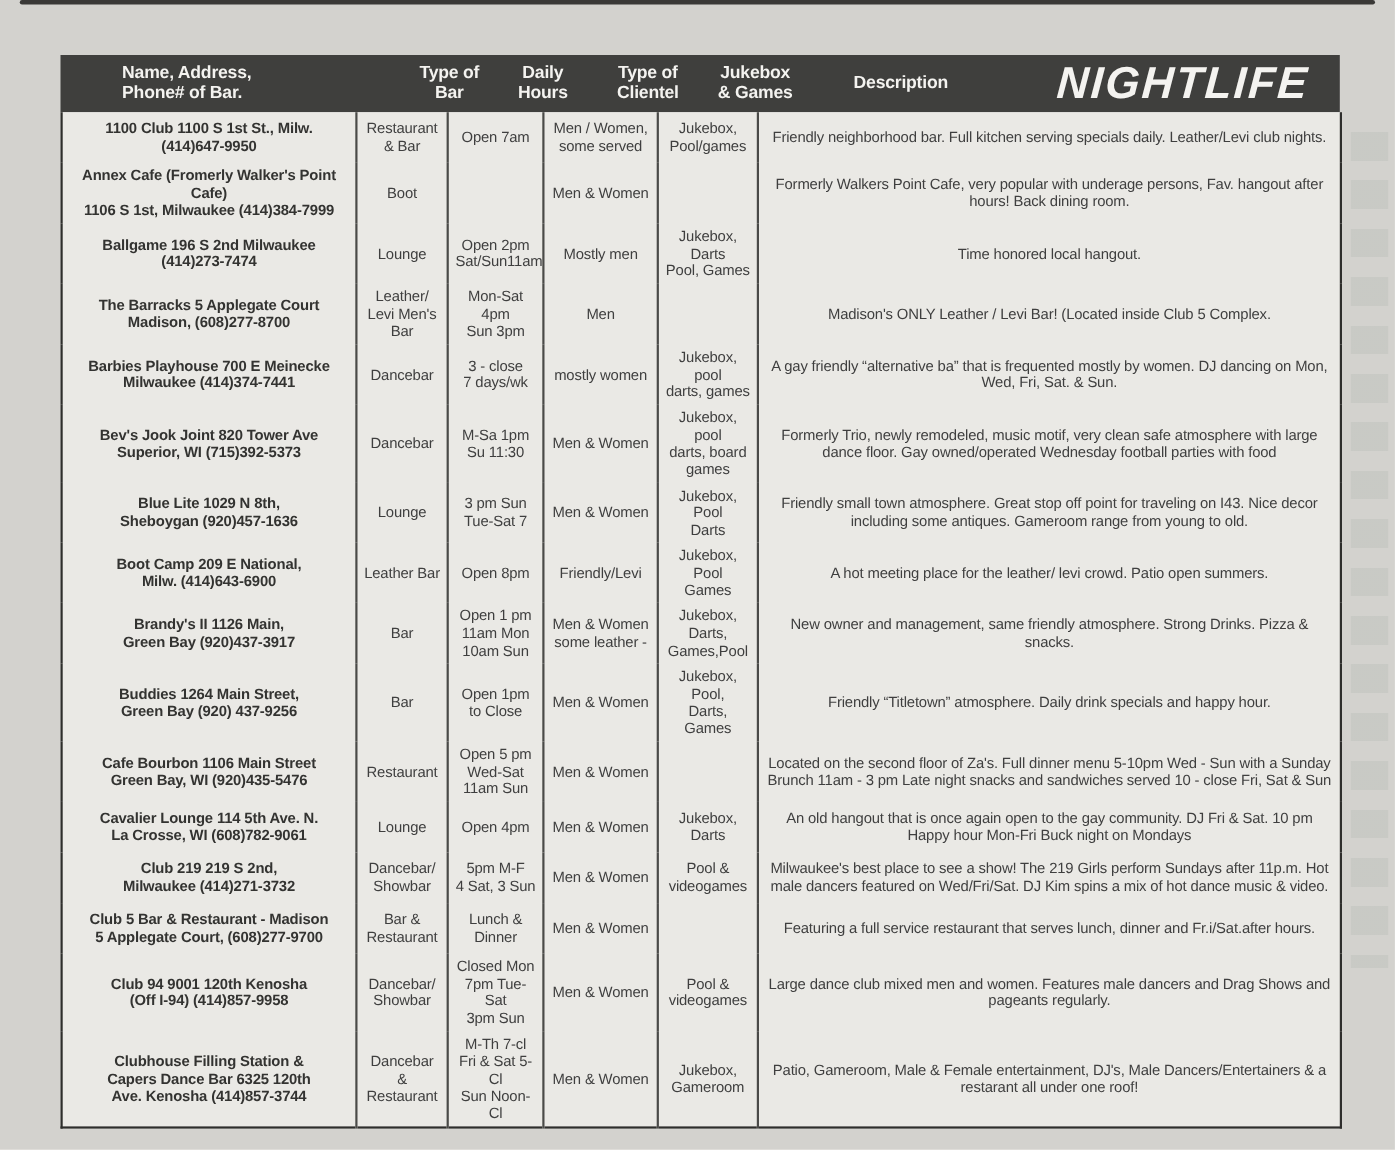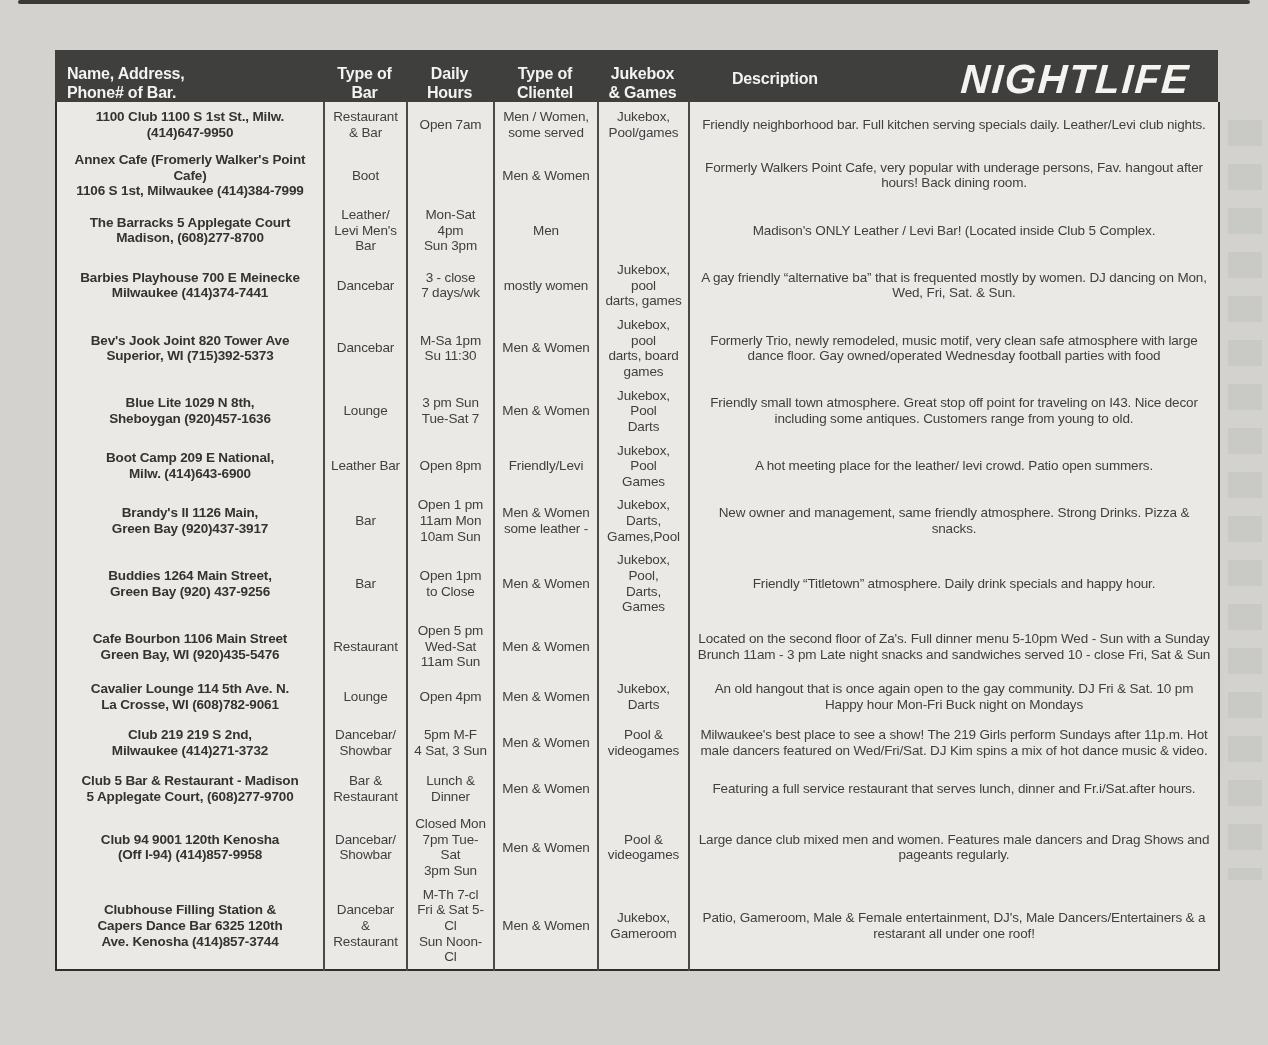--- a/index.html
+++ b/index.html
@@ -22,25 +22,26 @@
   }
   .top-edge{
     position:absolute;top:0;left:18px;width:1232px;height:4px;
     background:#1e1e1c;opacity:.85;border-radius:2px;
   }
   .sheet{
     position:absolute;left:55px;top:50px;width:1163px;
   }
   
   .bar-header{
-    display:flex;align-items:flex-end;
+    display:flex;align-items:center;
     background:var(--header-bg);
     color:var(--header-text);
     height:52px;
     font-weight:bold;
+    padding-left:44px;
   }
   .bar-header .hcol{
     display:flex;align-items:center;justify-content:center;
     text-align:center;font-size:16px;line-height:1.15;
     white-space:pre-line;letter-spacing:-.2px;
   }
   .hcol.c-name{width:268px;justify-content:flex-start;text-align:left;padding-left:12px;}
   .hcol.c-type{width:83px;}
   .hcol.c-hours{width:87px;}
   .hcol.c-client{width:104px;}
@@ -137,20 +138,31 @@
   <tr>
     <td class="cell-name">Annex Cafe (Fromerly Walker's Point Cafe)
 1106 S 1st,  Milwaukee  (414)384-7999</td>
     <td class="cell-type">Boot</td>
     <td class="cell-hours"></td>
     <td class="cell-client">Men &amp; Women</td>
     <td class="cell-games"></td>
     <td class="cell-desc">Formerly Walkers Point Cafe, very popular with underage persons, Fav. hangout after hours!  Back dining room.</td>
   </tr>
 
+  <tr>
+    <td class="cell-name">Ballgame   196 S 2nd Milwaukee
+(414)273-7474</td>
+    <td class="cell-type">Lounge</td>
+    <td class="cell-hours">Open 2pm
+Sat/Sun11am</td>
+    <td class="cell-client">Mostly men</td>
+    <td class="cell-games">Jukebox, Darts
+Pool, Games</td>
+    <td class="cell-desc">Time honored local hangout.</td>
+  </tr>
 
   <tr>
     <td class="cell-name">The Barracks  5 Applegate Court
 Madison,  (608)277-8700</td>
     <td class="cell-type">Leather/
 Levi Men's
 Bar</td>
     <td class="cell-hours">Mon-Sat 4pm
 Sun 3pm</td>
     <td class="cell-client">Men</td>
@@ -184,21 +196,21 @@
 
   <tr>
     <td class="cell-name">Blue Lite  1029 N 8th,
 Sheboygan (920)457-1636</td>
     <td class="cell-type">Lounge</td>
     <td class="cell-hours">3 pm Sun
 Tue-Sat 7</td>
     <td class="cell-client">Men &amp; Women</td>
     <td class="cell-games">Jukebox, Pool
 Darts</td>
-    <td class="cell-desc">Friendly small town atmosphere.  Great stop off point for traveling on I43. Nice decor including some antiques.  Customers range from young to old.</td>
+    <td class="cell-desc">Friendly small town atmosphere.  Great stop off point for traveling on I43. Nice decor including some antiques.  Gameroom range from young to old.</td>
   </tr>
 
   <tr>
     <td class="cell-name">Boot Camp   209 E National,
 Milw.  (414)643-6900</td>
     <td class="cell-type">Leather Bar</td>
     <td class="cell-hours">Open 8pm</td>
     <td class="cell-client">Friendly/Levi</td>
     <td class="cell-games">Jukebox, Pool
 Games</td>

